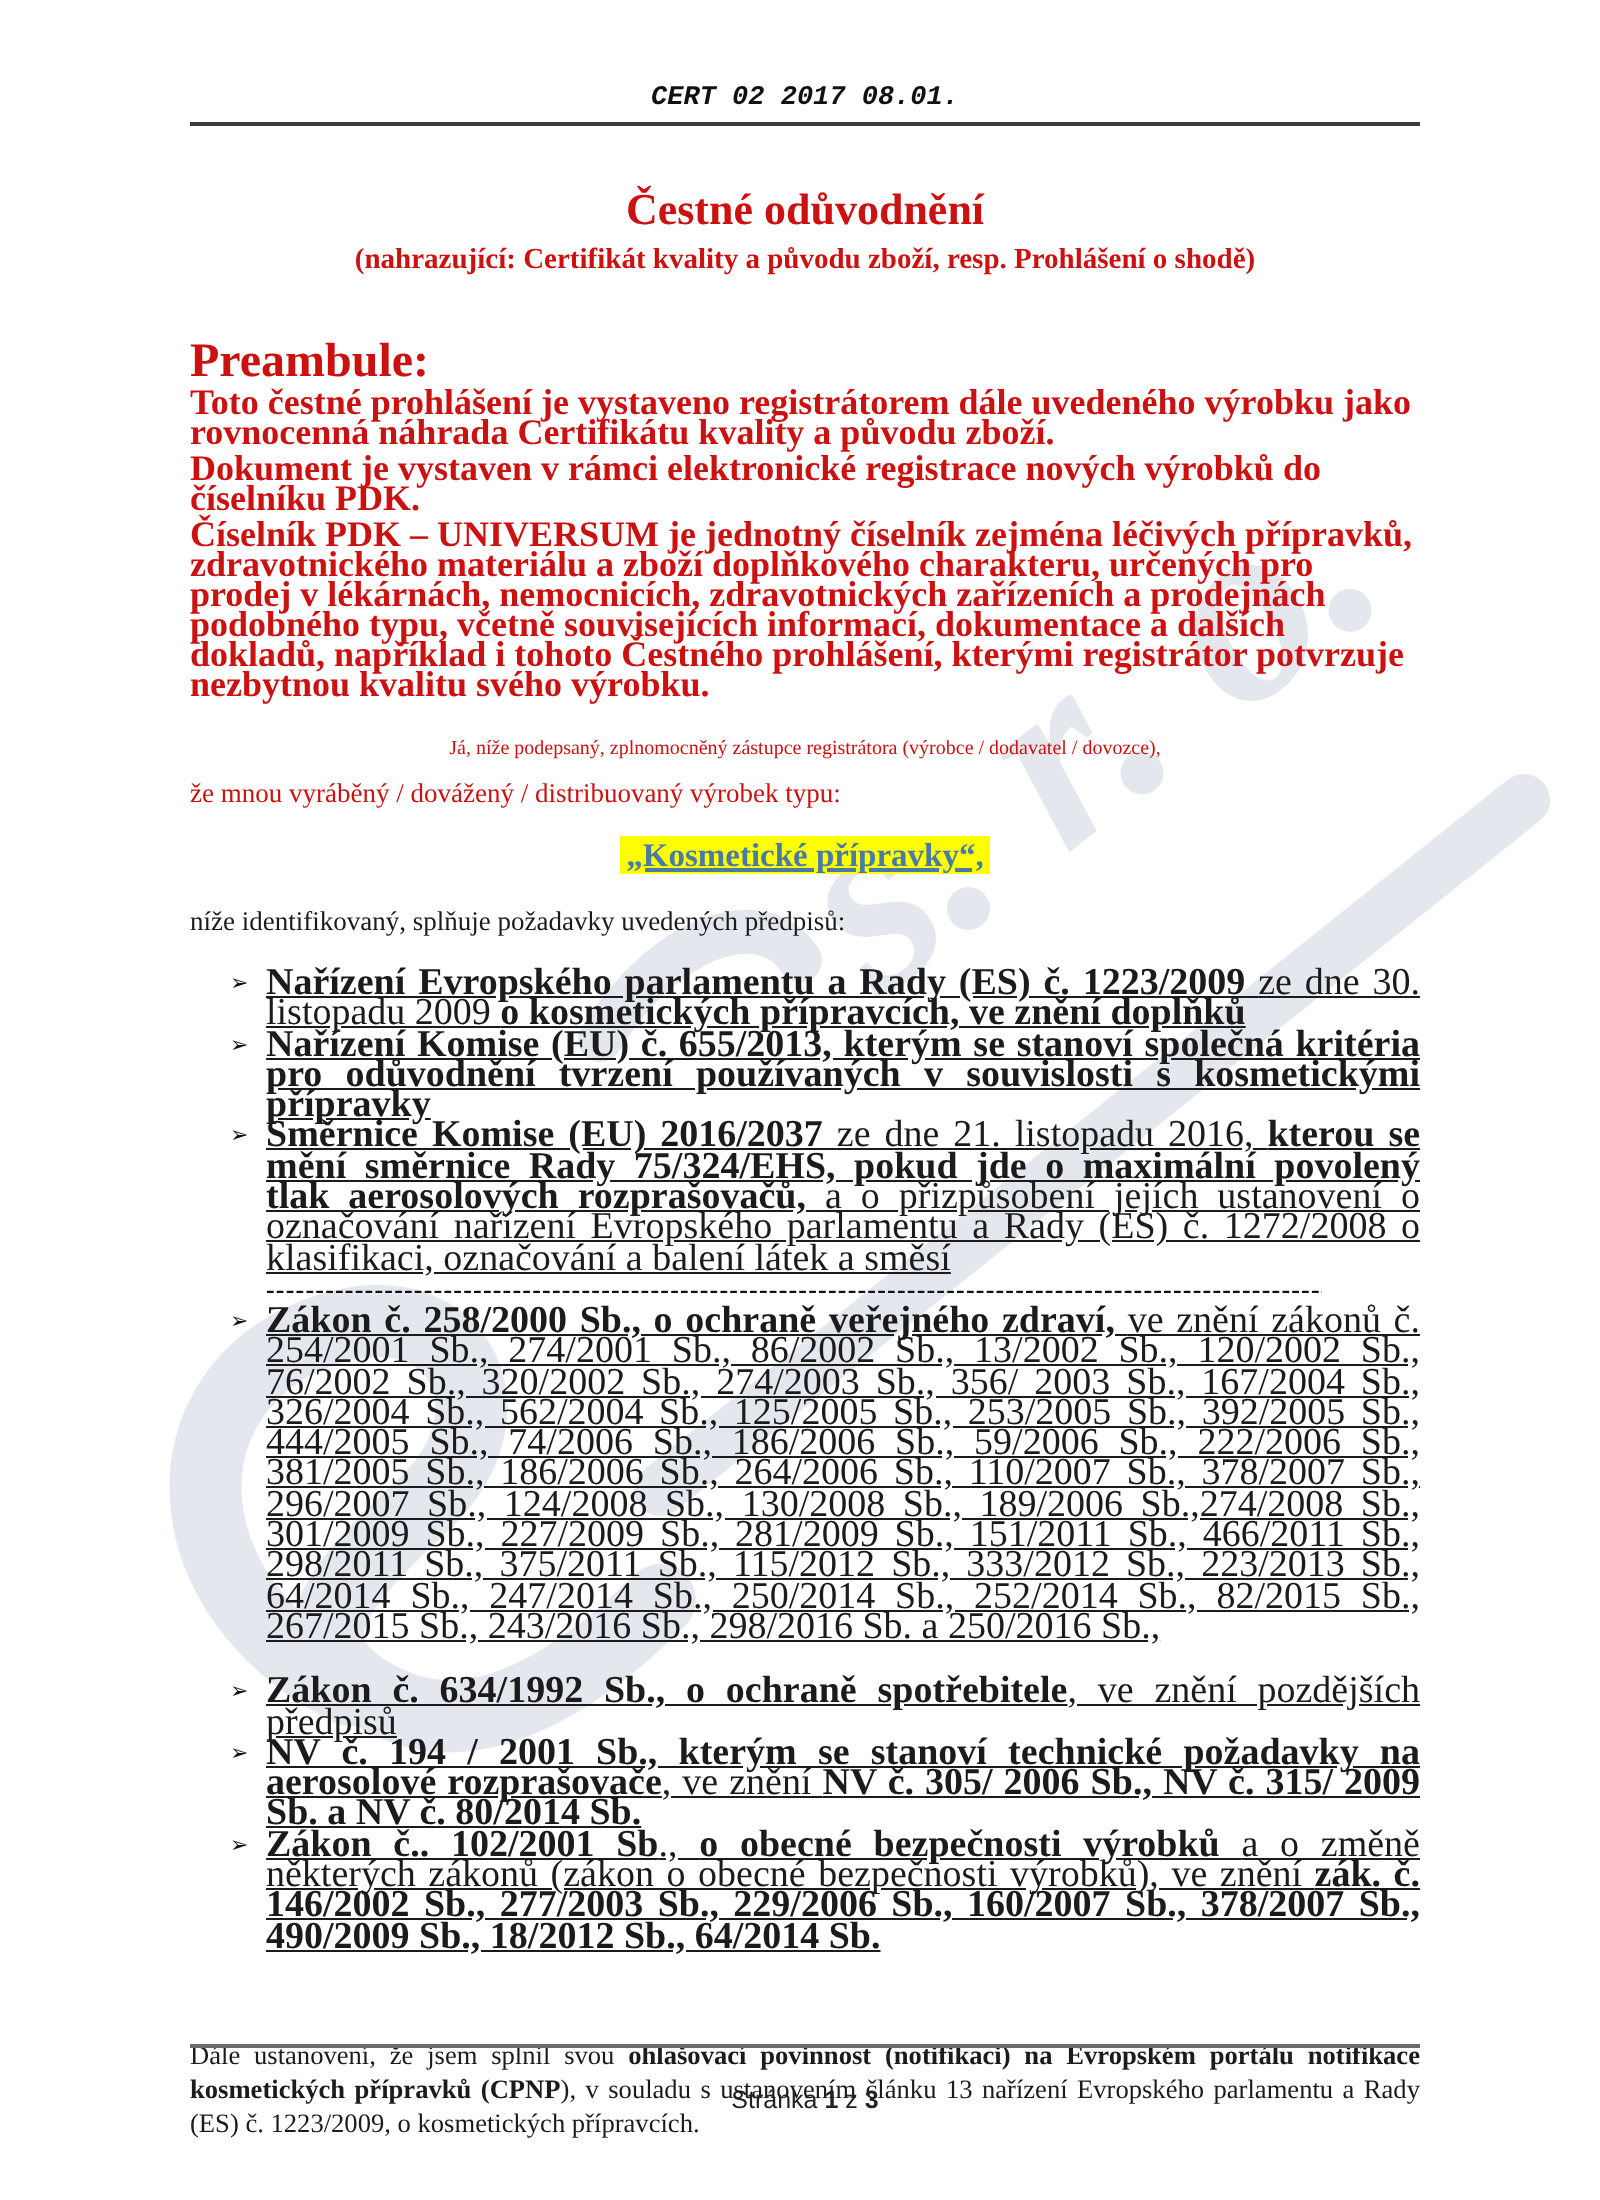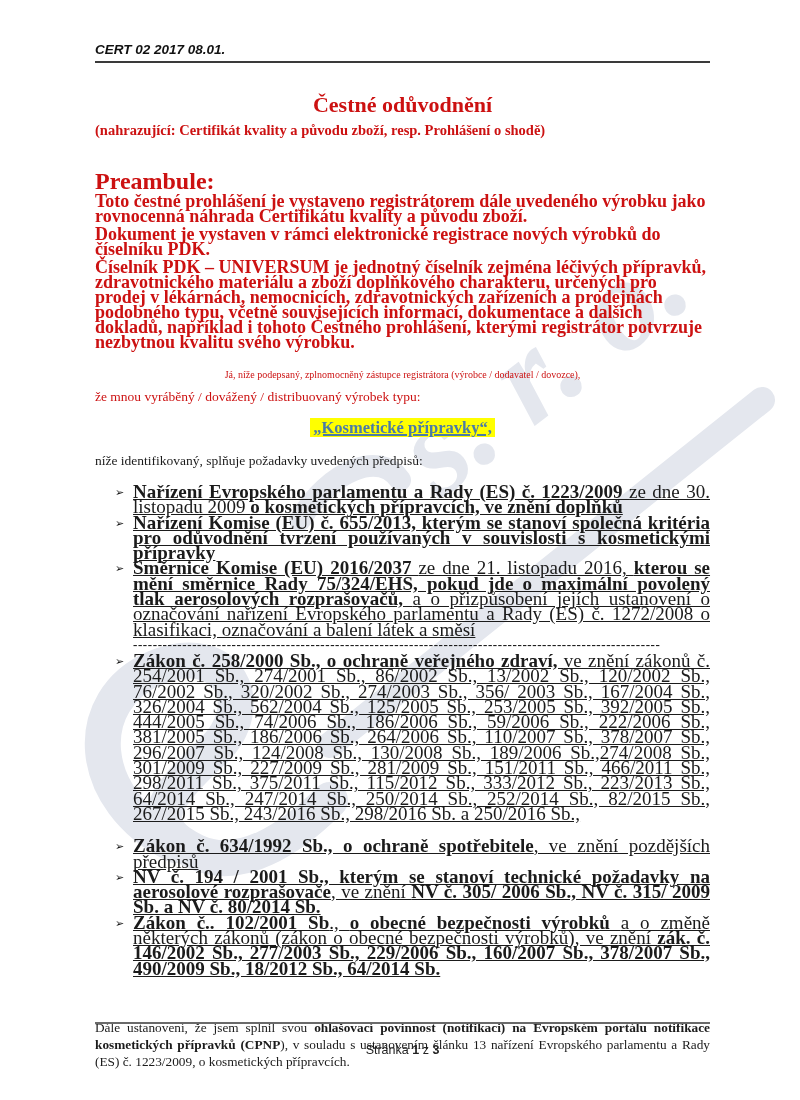--- a/index.html
+++ b/index.html
@@ -12,31 +12,31 @@
   html,body{margin:0;padding:0;}
   body{
     width:800px;height:1100px;position:relative;overflow:hidden;
     background:#ffffff;color:var(--ink);
     font-family:"Liberation Serif","DejaVu Serif",serif;
   }
   .watermark{position:absolute;left:0;top:0;z-index:0;pointer-events:none;}
   .page{position:absolute;left:95px;top:42px;width:615px;z-index:1;}
 
   .doc-code{
-    text-align:left;font-family:Liberation Sans, sans-serif;
+    text-align:center;font-family:Liberation Mono, monospace;
     font-style:italic;font-weight:bold;font-size:13.5px;line-height:16px;color:#111;
   }
   .header-rule{border-bottom:2px solid #3a3a3a;margin-top:3px;}
 
   .title{
     margin:30px 0 0 0;text-align:center;color:var(--accent_red);
     font-size:22px;font-weight:bold;line-height:24px;
   }
   .subtitle{
-    margin-top:5px;color:var(--accent_red);
+    margin-top:5px;text-align:center;color:var(--accent_red);
     font-size:14.5px;font-weight:bold;
   }
 
   .preamble-heading{
     margin:32px 0 0 0;color:var(--accent_red);
     font-size:24px;font-weight:bold;line-height:20px;
   }
   .pre-par{
     margin:3px 0 0 0;color:var(--accent_red);
     font-size:18px;font-weight:bold;line-height:15px;text-align:left;

